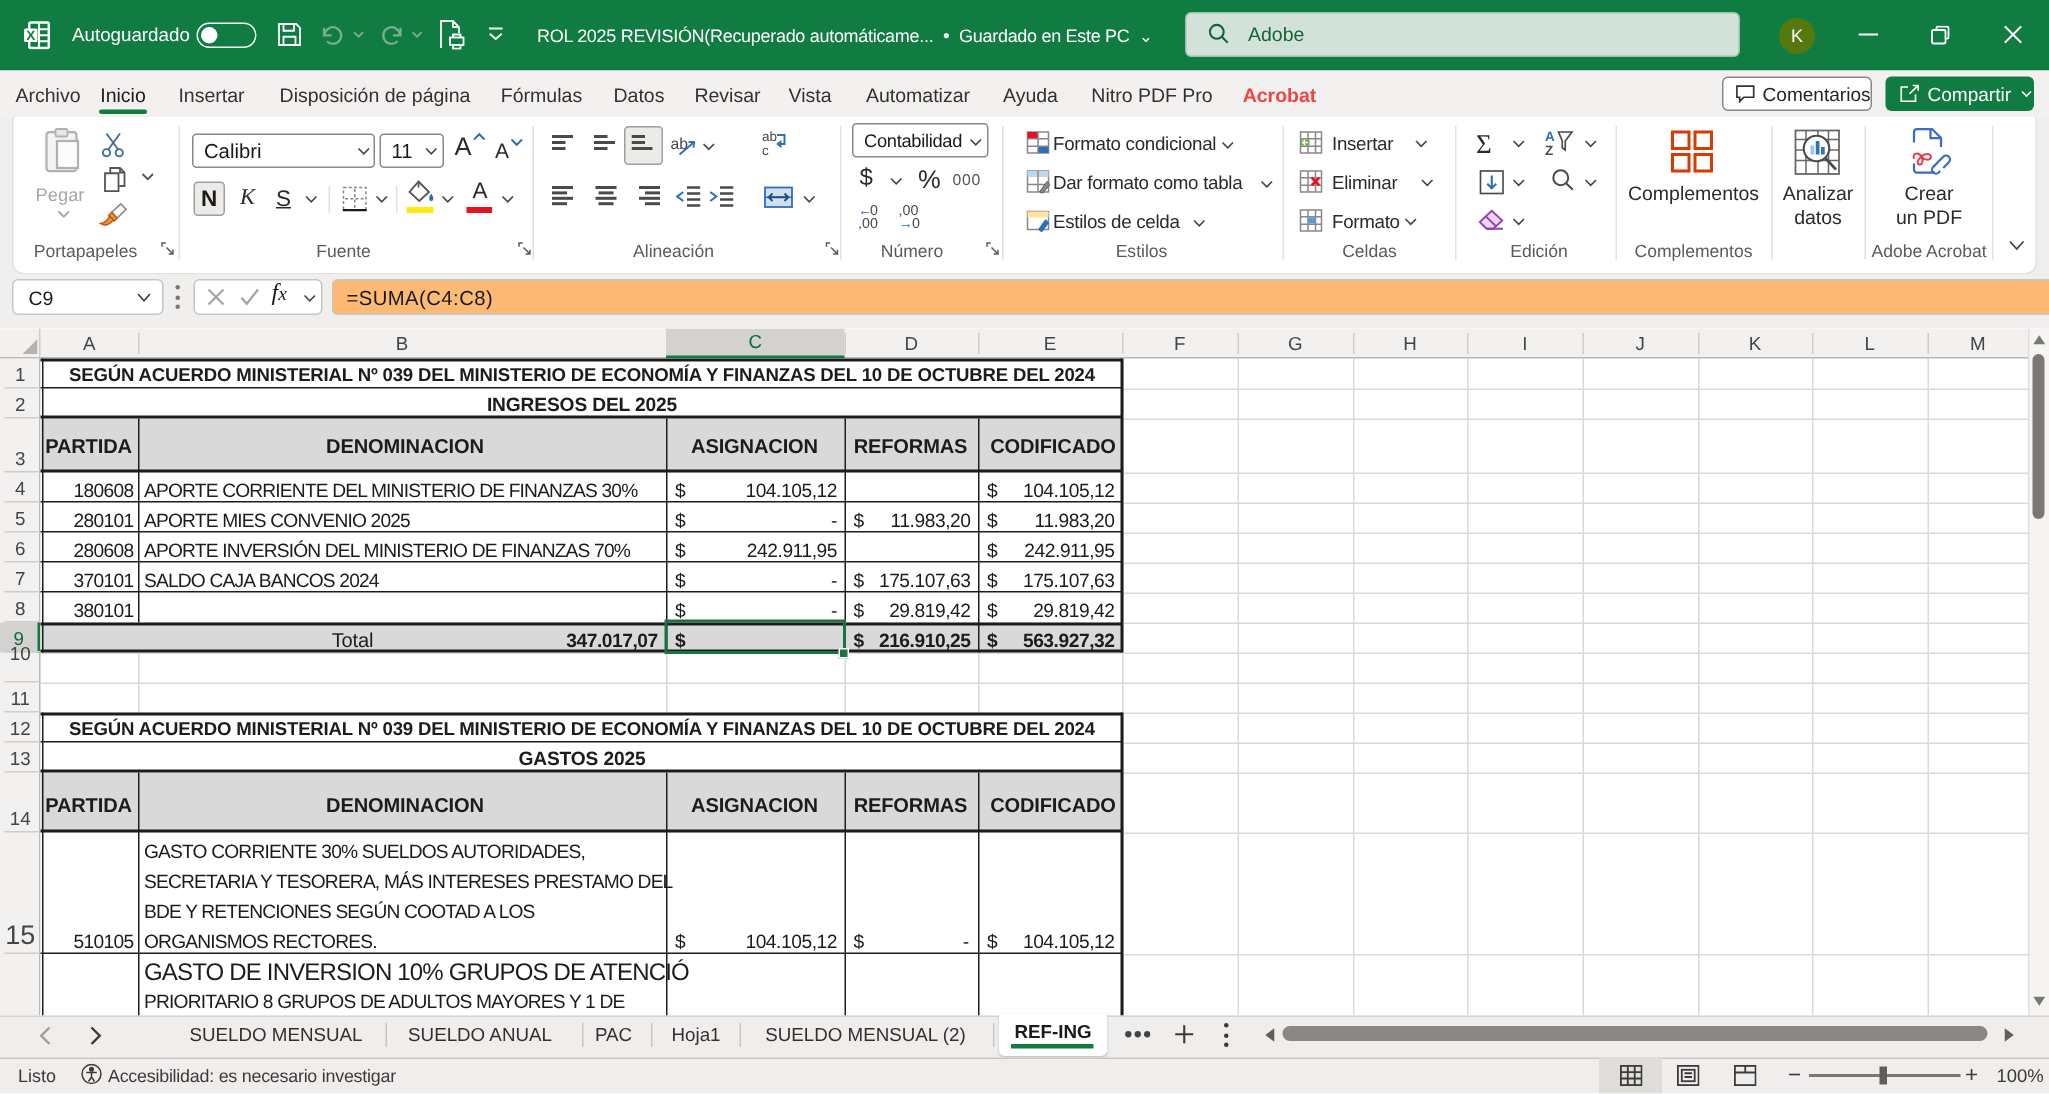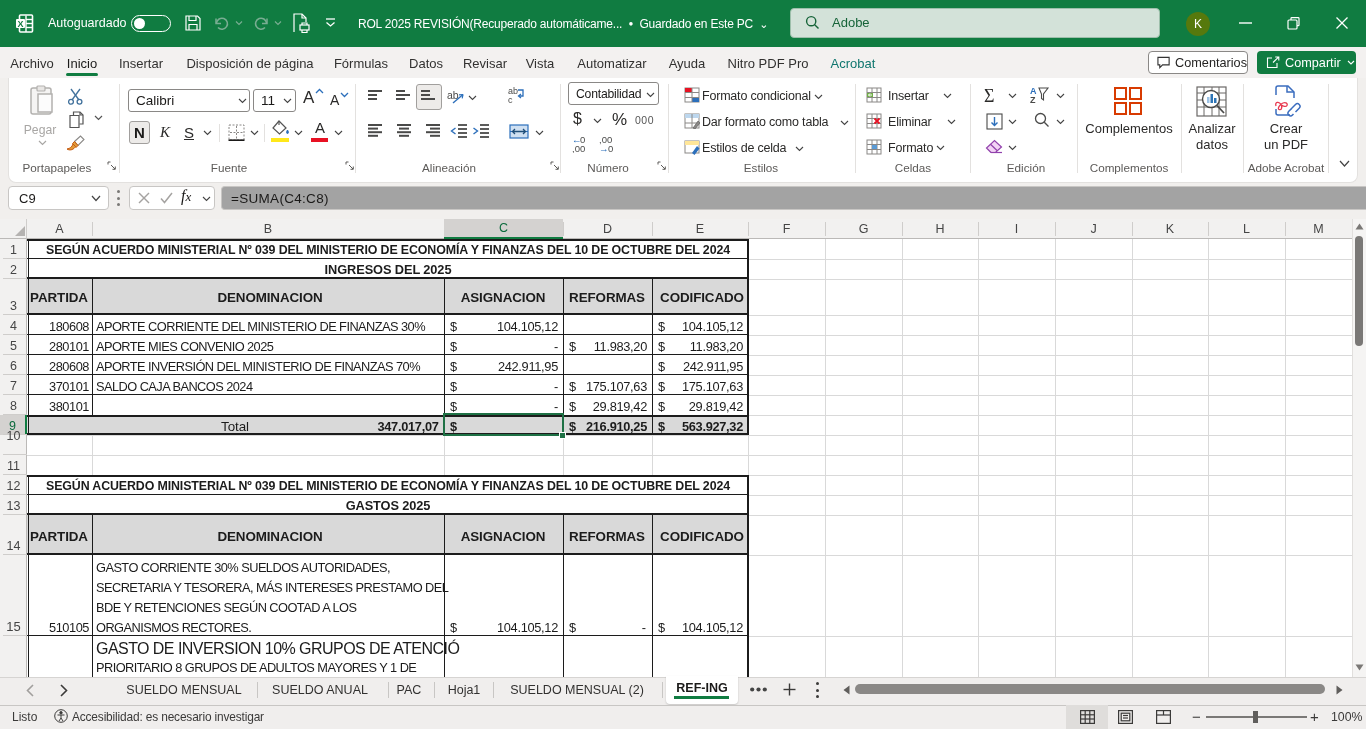--- a/index.html
+++ b/index.html
@@ -79,21 +79,21 @@
 <div class="abs" style="left:82px;top:56px;transform:translateX(-50%);font-size:13px;color:#1b1a19;font-weight:400;white-space:nowrap">Inicio</div>
 <div class="abs" style="left:141px;top:56px;transform:translateX(-50%);font-size:13px;color:#323130;font-weight:400;white-space:nowrap">Insertar</div>
 <div class="abs" style="left:250px;top:56px;transform:translateX(-50%);font-size:13px;color:#323130;font-weight:400;white-space:nowrap">Disposición de página</div>
 <div class="abs" style="left:361px;top:56px;transform:translateX(-50%);font-size:13px;color:#323130;font-weight:400;white-space:nowrap">Fórmulas</div>
 <div class="abs" style="left:426px;top:56px;transform:translateX(-50%);font-size:13px;color:#323130;font-weight:400;white-space:nowrap">Datos</div>
 <div class="abs" style="left:485px;top:56px;transform:translateX(-50%);font-size:13px;color:#323130;font-weight:400;white-space:nowrap">Revisar</div>
 <div class="abs" style="left:540px;top:56px;transform:translateX(-50%);font-size:13px;color:#323130;font-weight:400;white-space:nowrap">Vista</div>
 <div class="abs" style="left:612px;top:56px;transform:translateX(-50%);font-size:13px;color:#323130;font-weight:400;white-space:nowrap">Automatizar</div>
 <div class="abs" style="left:687px;top:56px;transform:translateX(-50%);font-size:13px;color:#323130;font-weight:400;white-space:nowrap">Ayuda</div>
 <div class="abs" style="left:768px;top:56px;transform:translateX(-50%);font-size:13px;color:#323130;font-weight:400;white-space:nowrap">Nitro PDF Pro</div>
-<div class="abs" style="left:853px;top:56px;transform:translateX(-50%);font-size:13px;color:#0f766e;font-weight:400;white-space:nowrap">Acrobat</div>
+<div class="abs" style="left:853px;top:56px;transform:translateX(-50%);font-size:13px;color:#ef4444;font-weight:700;white-space:nowrap">Acrobat</div>
 <div class="abs" style="left:66px;top:73px;width:32px;height:3px;background:#107C41;border-radius:2px"></div>
 <div class="abs vctr" style="left:1148px;top:51px;width:100px;height:23px;background:#fff;border:1px solid #8a8886;border-radius:4px;">
 <svg style="margin:0 5px 0 8px" width="14" height="13" viewBox="0 0 14 13" fill="none" stroke="#333" stroke-width="1.2">
         <path d="M1 1 h12 v8 h-7 l-3 3 v-3 h-2 Z"></path>
       </svg>
 <span style="font-size:12.7px;color:#252423">Comentarios</span>
     </div>
 <div class="abs vctr" style="left:1257px;top:51px;width:99px;height:23px;background:#107C41;border-radius:4px;">
 <svg style="margin:0 5px 0 9px" width="14" height="13" viewBox="0 0 14 13" fill="none" stroke="#fff" stroke-width="1.1">
         <path d="M7 6.5 L12.5 1.2 M12.8 4.5 V1 H9.2"></path>
@@ -463,21 +463,21 @@
       <line x1="1" y1="1" x2="11" y2="11"></line>
       <line x1="11" y1="1" x2="1" y2="11"></line>
     </svg>
 <svg class="abs" style="left:160px;top:192px" width="13" height="12" viewBox="0 0 13 12" fill="none" stroke="#a5a3a1" stroke-width="1.5">
       <path d="M1 6.5 L4.5 10.5 L12 1"></path>
     </svg>
 <div class="abs" style="left:181px;top:187px;font-size:16px;font-style:italic;font-family:'Liberation Serif',serif;color:#1b1a19">f<span style="font-size:13px">x</span></div>
 <svg class="abs" style="left:202px;top:196px" width="9" height="6" viewBox="0 0 9 6" fill="none" stroke="#444" stroke-width="1.1">
       <path d="M1 1 L4.5 4.5 L8 1"></path>
     </svg>
-<div class="abs vctr" style="left:221px;top:186px;width:1145px;height:24px;background:#a3a3a3;border:1px solid #c8c6c4;border-radius:4px 0 0 4px;border-right:none">
+<div class="abs vctr" style="left:221px;top:186px;width:1145px;height:24px;background:#fdba74;border:1px solid #c8c6c4;border-radius:4px 0 0 4px;border-right:none">
       <span style="font-size:13.5px;color:#1b1a19;margin-left:9px;letter-spacing:0.3px">=SUMA(C4:C8)</span>
     </div>
 <div class="abs" style="left:0;top:219px;width:1366px;height:458px;background:#fff;overflow:hidden">
 <div class="abs" style="left:0;top:0;width:1352px;height:20px;background:#f2f1f0;border-bottom:1px solid #bbb9b7"></div>
 <div class="abs ctr" style="left:27px;top:0;width:65px;height:20px;background:transparent;;font-size:12.5px;color:#454545">A</div>
 <div class="abs" style="left:92px;top:3px;width:1px;height:14px;background:#cfcdcb"></div>
 <div class="abs ctr" style="left:92px;top:0;width:352px;height:20px;background:transparent;;font-size:12.5px;color:#454545">B</div>
 <div class="abs" style="left:444px;top:3px;width:1px;height:14px;background:#cfcdcb"></div>
 <div class="abs ctr" style="left:444px;top:0;width:119px;height:20px;background:#d4d2d0;border-bottom:2px solid #107C41;font-size:12.5px;color:#0c6b3d">C</div>
 <div class="abs" style="left:563px;top:3px;width:1px;height:14px;background:#cfcdcb"></div>
@@ -555,21 +555,21 @@
       </div>
 <div class="abs" style="left:3px;top:275px;width:24px;height:1px;background:#cfcdcb"></div>
 <div class="abs" style="left:0;top:276px;width:27px;height:20px;background:transparent;display:flex;align-items:flex-end;justify-content:center;font-size:12.5px;color:#454545">
         <span style="margin-bottom:2px">13</span>
       </div>
 <div class="abs" style="left:3px;top:295px;width:24px;height:1px;background:#cfcdcb"></div>
 <div class="abs" style="left:0;top:296px;width:27px;height:40px;background:transparent;display:flex;align-items:flex-end;justify-content:center;font-size:12.5px;color:#454545">
         <span style="margin-bottom:2px">14</span>
       </div>
 <div class="abs" style="left:3px;top:335px;width:24px;height:1px;background:#cfcdcb"></div>
-<div class="abs" style="left:0;top:336px;width:27px;height:81px;background:transparent;display:flex;align-items:flex-end;justify-content:center;font-size:13px;color:#454545">
+<div class="abs" style="left:0;top:336px;width:27px;height:81px;background:transparent;display:flex;align-items:flex-end;justify-content:center;font-size:18px;color:#454545">
         <span style="margin-bottom:2px">15</span>
       </div>
 <div class="abs" style="left:3px;top:416px;width:24px;height:1px;background:#cfcdcb"></div>
 <div class="abs" style="left:0;top:417px;width:27px;height:42px;background:transparent;display:flex;align-items:flex-end;justify-content:center;font-size:12.5px;color:#454545">
         <span style="margin-bottom:2px"></span>
       </div>
 
 <div class="abs" style="left:92px;top:20px;width:1px;height:438px;background:#d9d9d9"></div>
 <div class="abs" style="left:444px;top:20px;width:1px;height:438px;background:#d9d9d9"></div>
 <div class="abs" style="left:563px;top:20px;width:1px;height:438px;background:#d9d9d9"></div>

